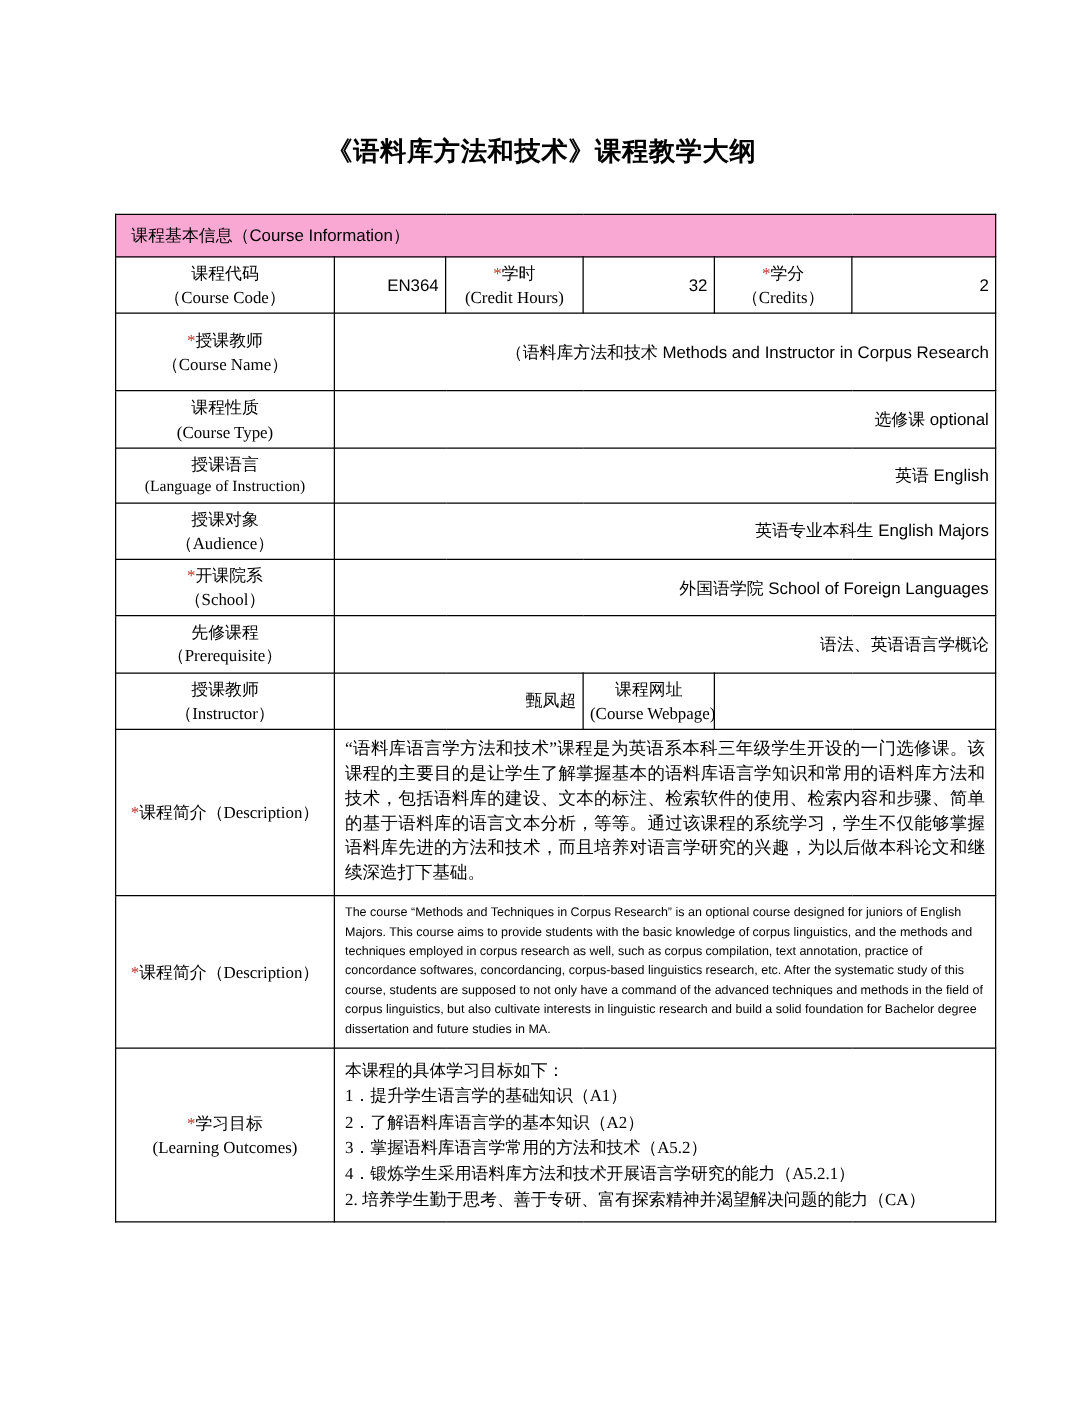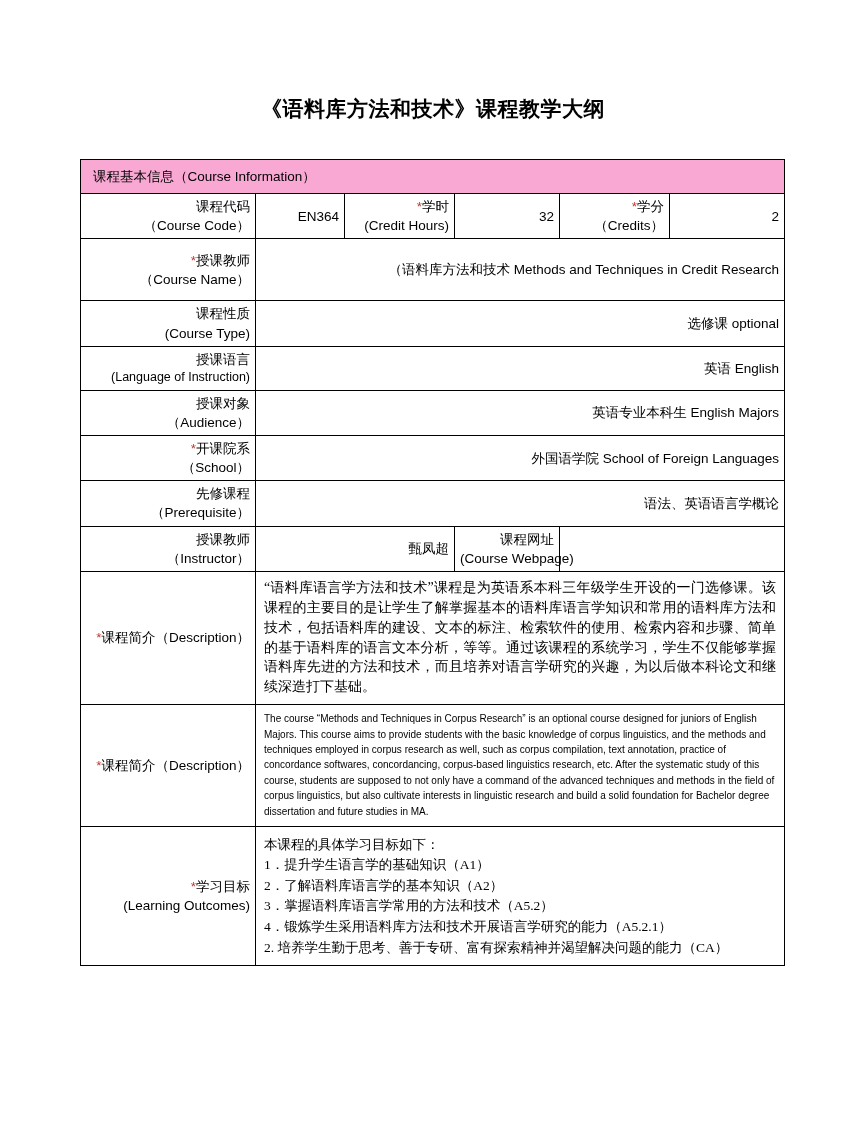--- a/index.html
+++ b/index.html
@@ -12,21 +12,21 @@
     height: 1122px;
     font-family: "Liberation Sans", "DejaVu Sans", sans-serif;
     color: #000000;
     position: relative;
     overflow: hidden;
   }
   .page {
     width: 866px;
     height: 1122px;
     box-sizing: border-box;
-    padding: 0;
+    padding: 12px;
     position: relative;
   }
   .doc-title {
     text-align: center;
     font-size: 21px;
     font-weight: bold;
     margin: 0;
     padding-top: 95px;
     letter-spacing: 0.5px;
     font-family: "Liberation Serif", "DejaVu Serif", serif;
@@ -47,22 +47,23 @@
   }
   .section-head {
     background: #f9a8d4;
     font-size: 13.5px;
     padding-left: 12px !important;
     padding-top: 7px !important;
     padding-bottom: 7px !important;
     text-align: left;
   }
   .lbl {
-    text-align: right;
+    text-align: center;
     vertical-align: middle;
+    font-family: Liberation Serif, serif;
   }
   .ctr {
     text-align: right;
   }
   .body-cell {
     text-align: left;
     padding: 6px 8px 7px 8px !important;
     vertical-align: top;
     line-height: 1.47;
   }
@@ -137,21 +138,21 @@
         <td class="ctr">2</td>
       </tr>
 
       <tr class="tall-name">
         <td class="lbl">
           <span class="ln"><span class="req">*</span><span>授课教师</span></span>
           <span class="ln">（Course Name）</span>
         </td>
         <td class="ctr" colspan="5">
           <span class="ln">（语料库方法和技术</span>
-          <span class="ln" style="margin-top:9px;">Methods and Techniques in Credit Research</span>
+          <span class="ln" style="margin-top:9px;">Methods and Instructor in Corpus Research</span>
         </td>
       </tr>
 
       <tr class="row-h2">
         <td class="lbl">
           <span class="ln">课程性质</span>
           <span class="ln">(Course Type)</span>
         </td>
         <td class="ctr" colspan="5">选修课  optional</td>
       </tr>

